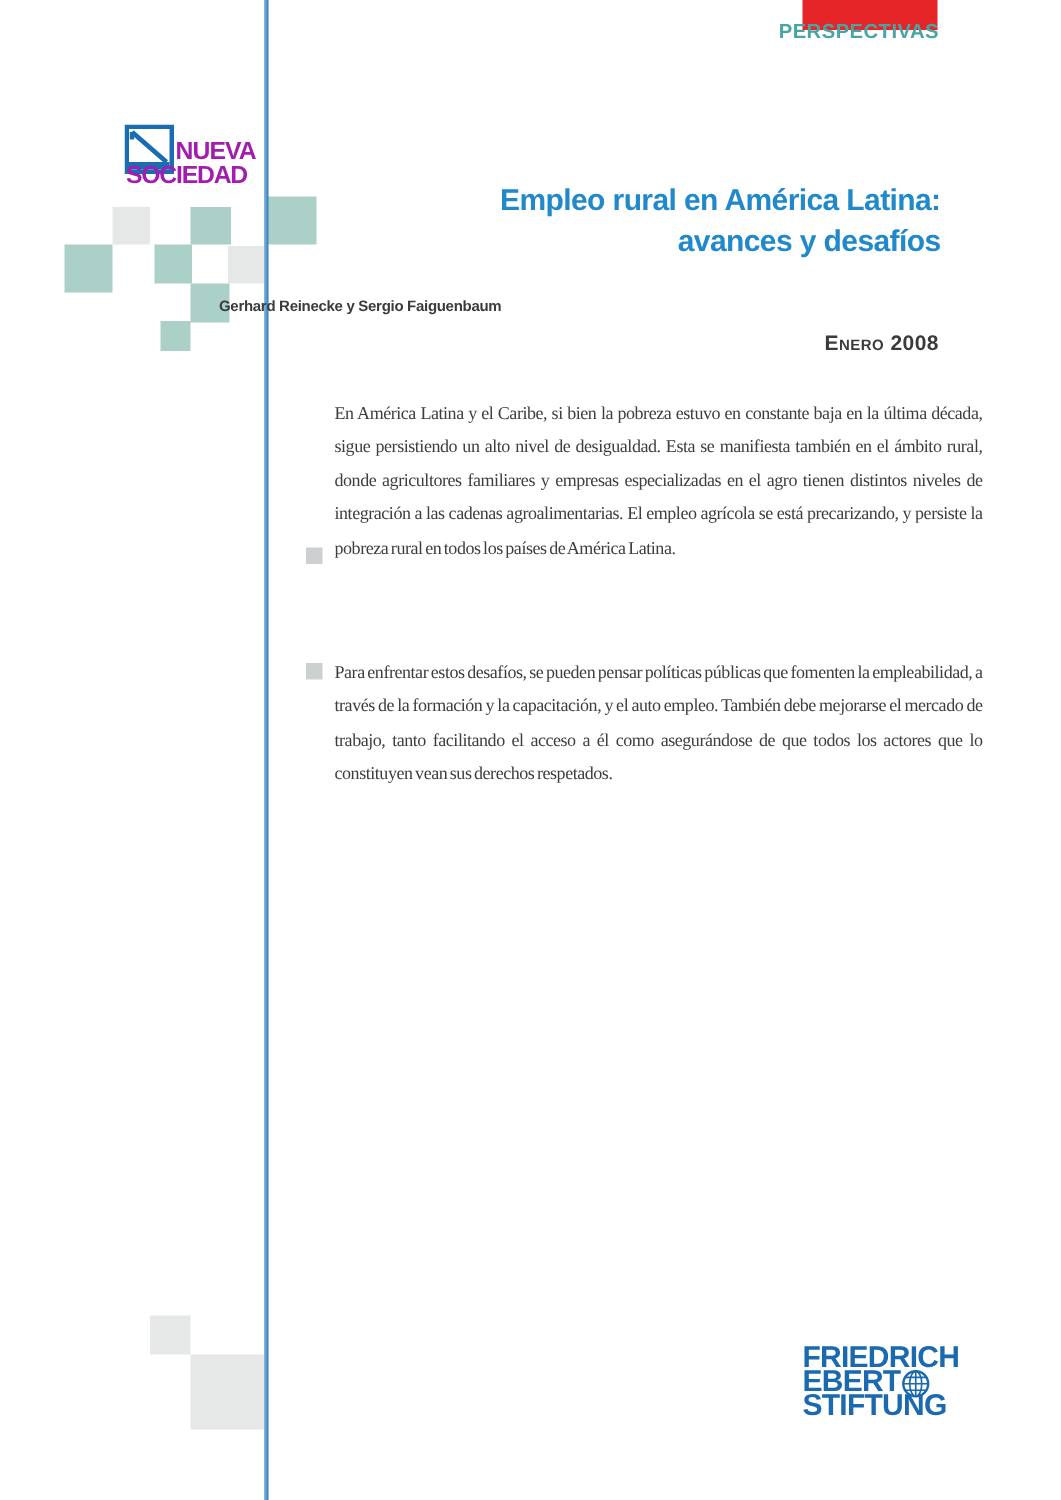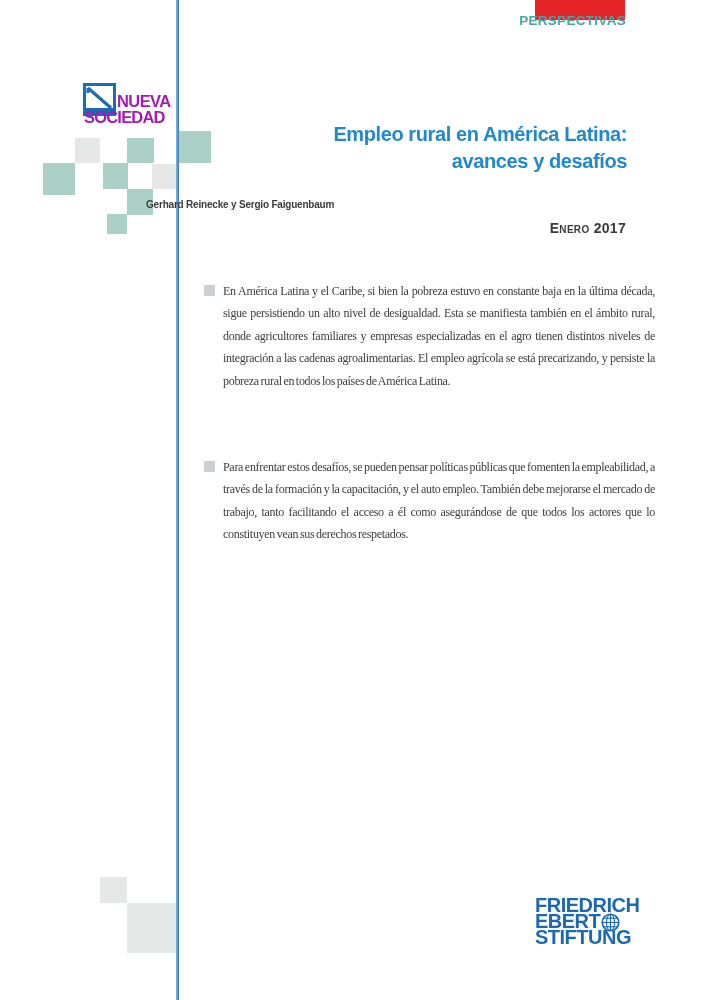--- a/index.html
+++ b/index.html
@@ -68,22 +68,22 @@
     color:#3b3b3d;font-weight:bold;font-size:10px;letter-spacing:-0.2px;
   }
   .pubdate{
     position:absolute;right:81px;top:220px;width:480px;text-align:right;
     color:#3b3b3d;font-weight:bold;font-size:14px;
     font-variant:small-caps;letter-spacing:0.3px;
   }
 
   
   .para{position:absolute;left:204px;display:flex;align-items:flex-start;}
-  .para1{top:280px;}
-  .para2{top:456px;}
+  .para1{top:264px;align-items:flex-end;}
+  .para2{top:437px;}
   .bullet{
     flex:0 0 auto;width:11px;height:11px;background:#cdd0d0;
     margin-top:5px;margin-right:8px;
   }
   .para-text{
     width:432px;
     font-family:"Liberation Serif",serif;
     font-size:12px;line-height:22.4px;
     letter-spacing:-0.3px;word-spacing:-1px;
     color:#3d3d3f;text-align:justify;
@@ -130,21 +130,21 @@
     <div class="nuso-line1">NUEVA</div>
     <div class="nuso-line2">SOCIEDAD</div>
   </div>
 
   <div class="title">
     <div>Empleo rural en América Latina:</div>
     <div>avances y desafíos</div>
   </div>
 
   <div class="authors">Gerhard Reinecke y Sergio Faiguenbaum</div>
-  <div class="pubdate">Enero 2017</div>
+  <div class="pubdate">Enero 2008</div>
 
   <div class="para para1">
     <span class="bullet"></span>
     <div class="para-text">En América Latina y el Caribe, si bien la pobreza estuvo en constante baja en la última década, sigue persistiendo un alto nivel de desigualdad. Esta se manifiesta también en el ámbito rural, donde agricultores familiares y empresas especializadas en el agro tienen distintos niveles de integración a las cadenas agroalimentarias. El empleo agrícola se está precarizando, y persiste la pobreza rural en todos los países de América Latina.</div>
   </div>
 
   <div class="para para2">
     <span class="bullet"></span>
     <div class="para-text">Para enfrentar estos desafíos, se pueden pensar políticas públicas que fomenten la empleabilidad, a través de la formación y la capacitación, y el auto empleo. También debe mejorarse el mercado de trabajo, tanto facilitando el acceso a él como asegurándose de que todos los actores que lo constituyen vean sus derechos respetados.</div>
   </div>

